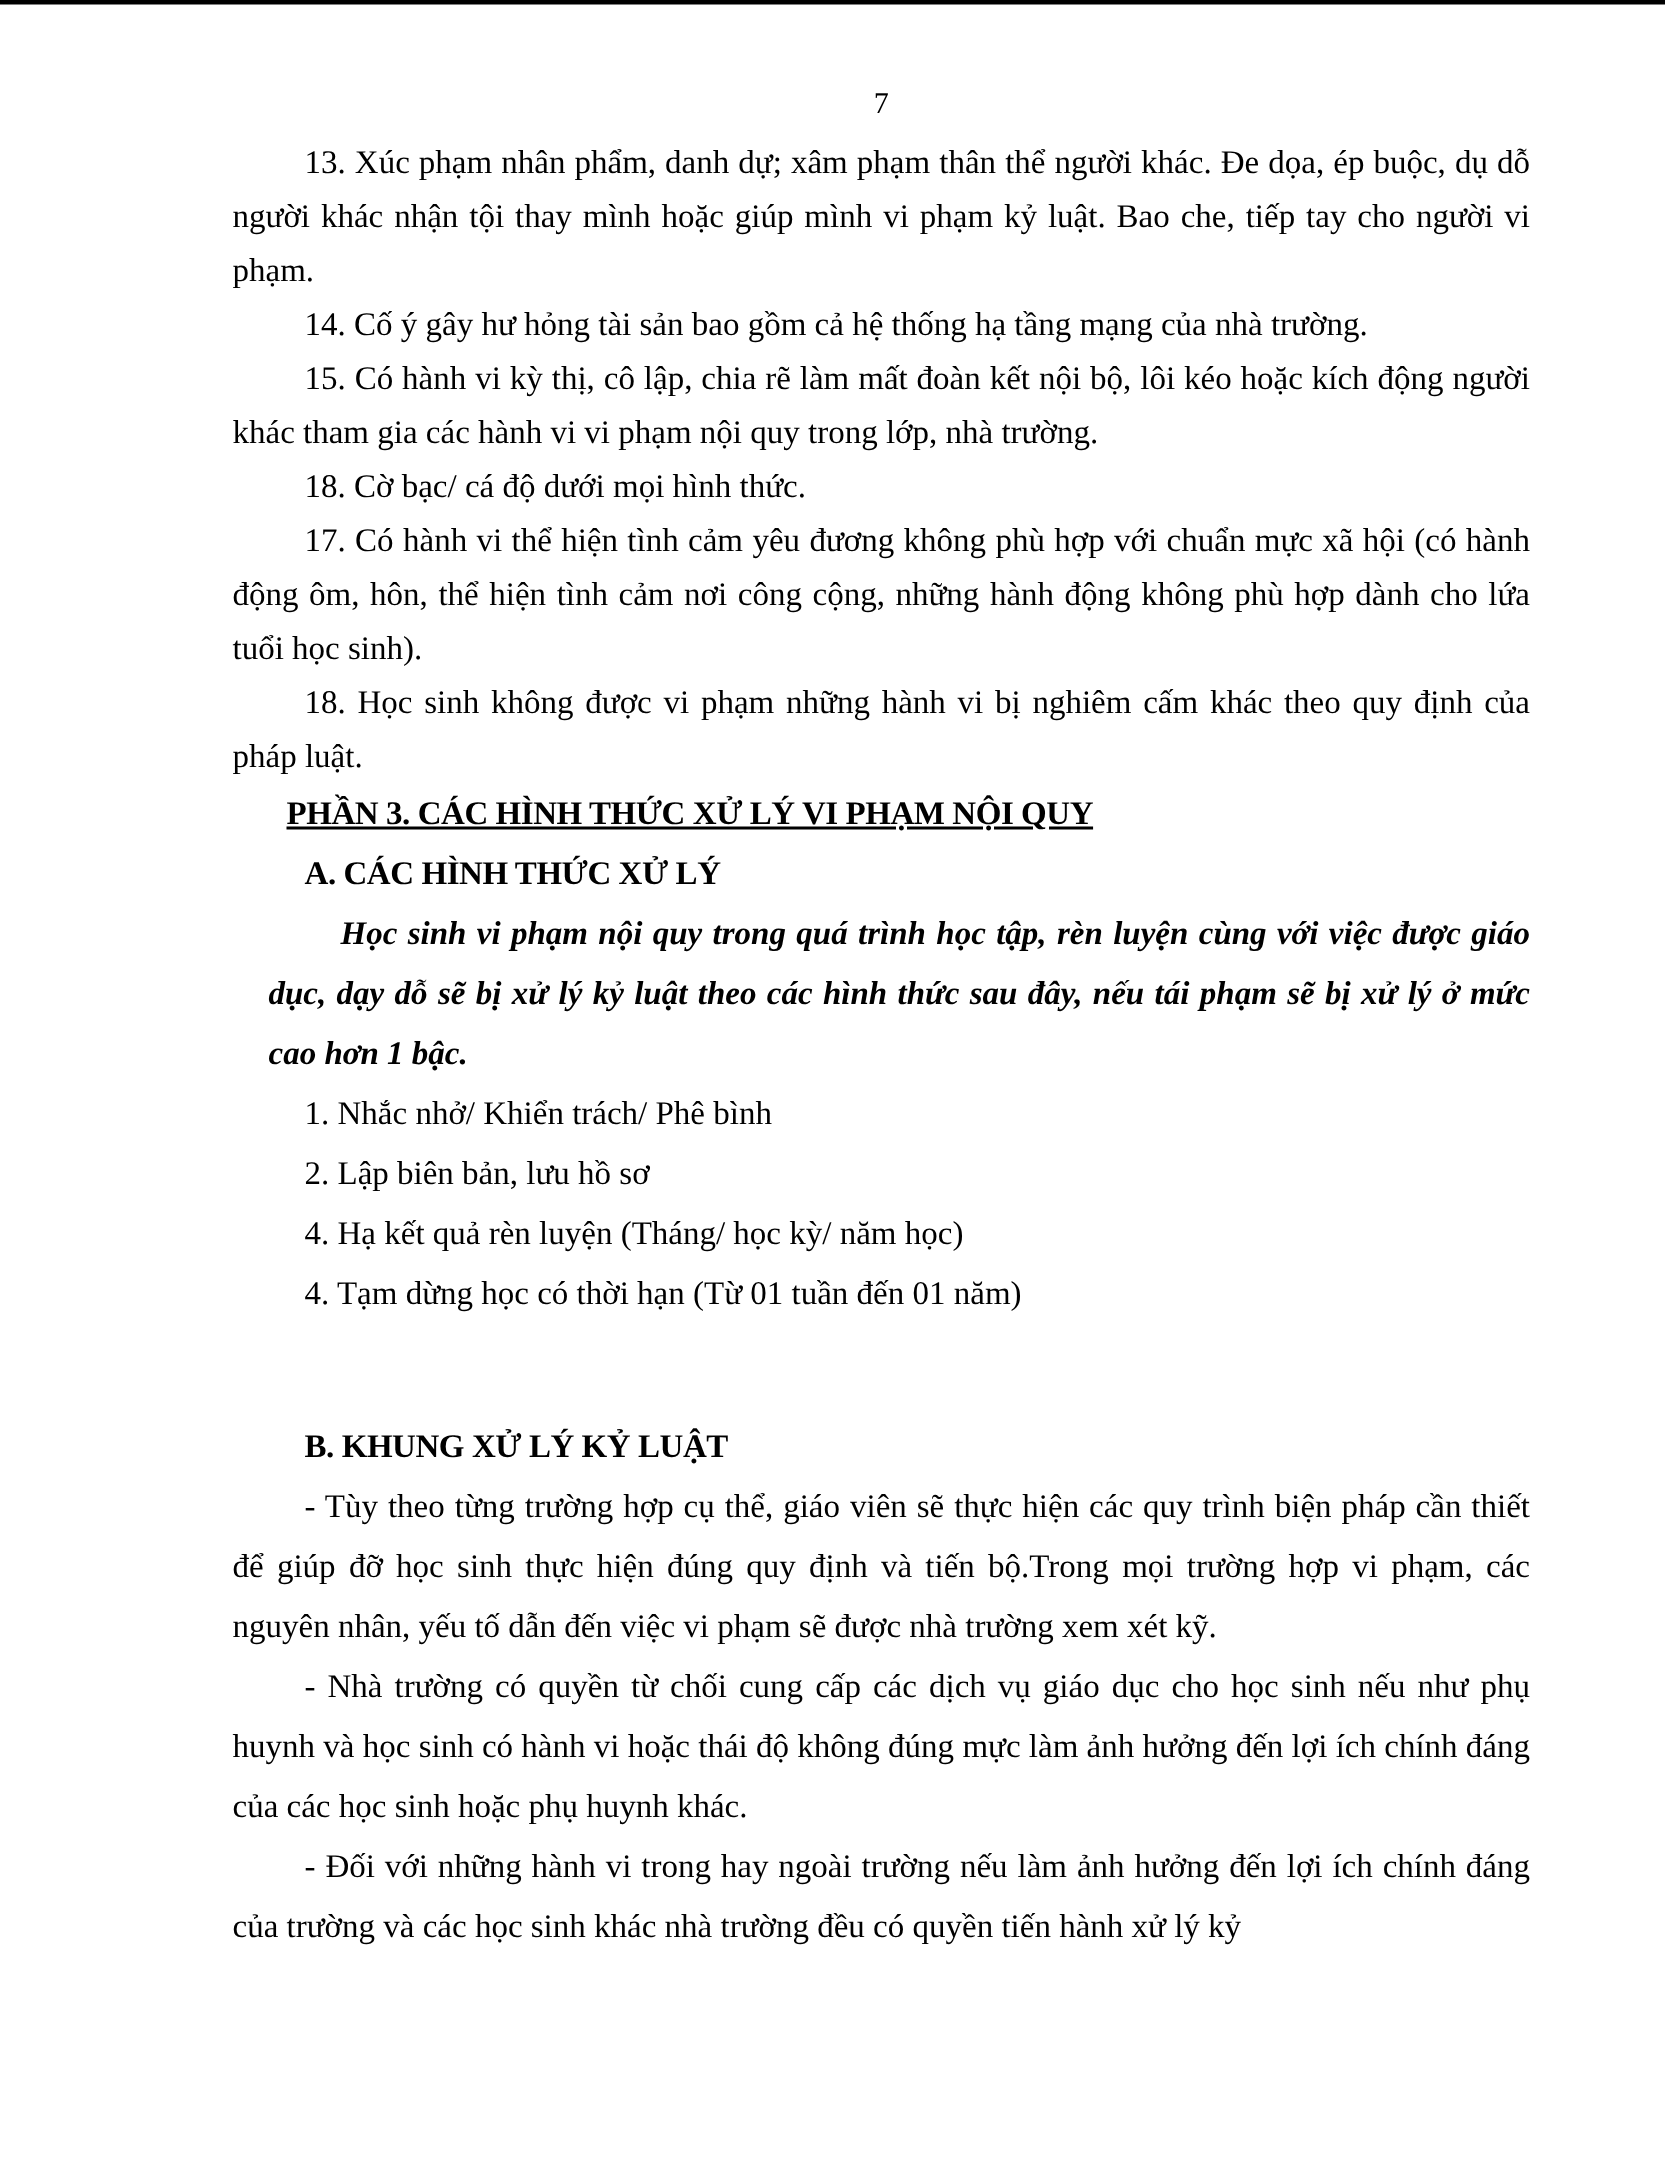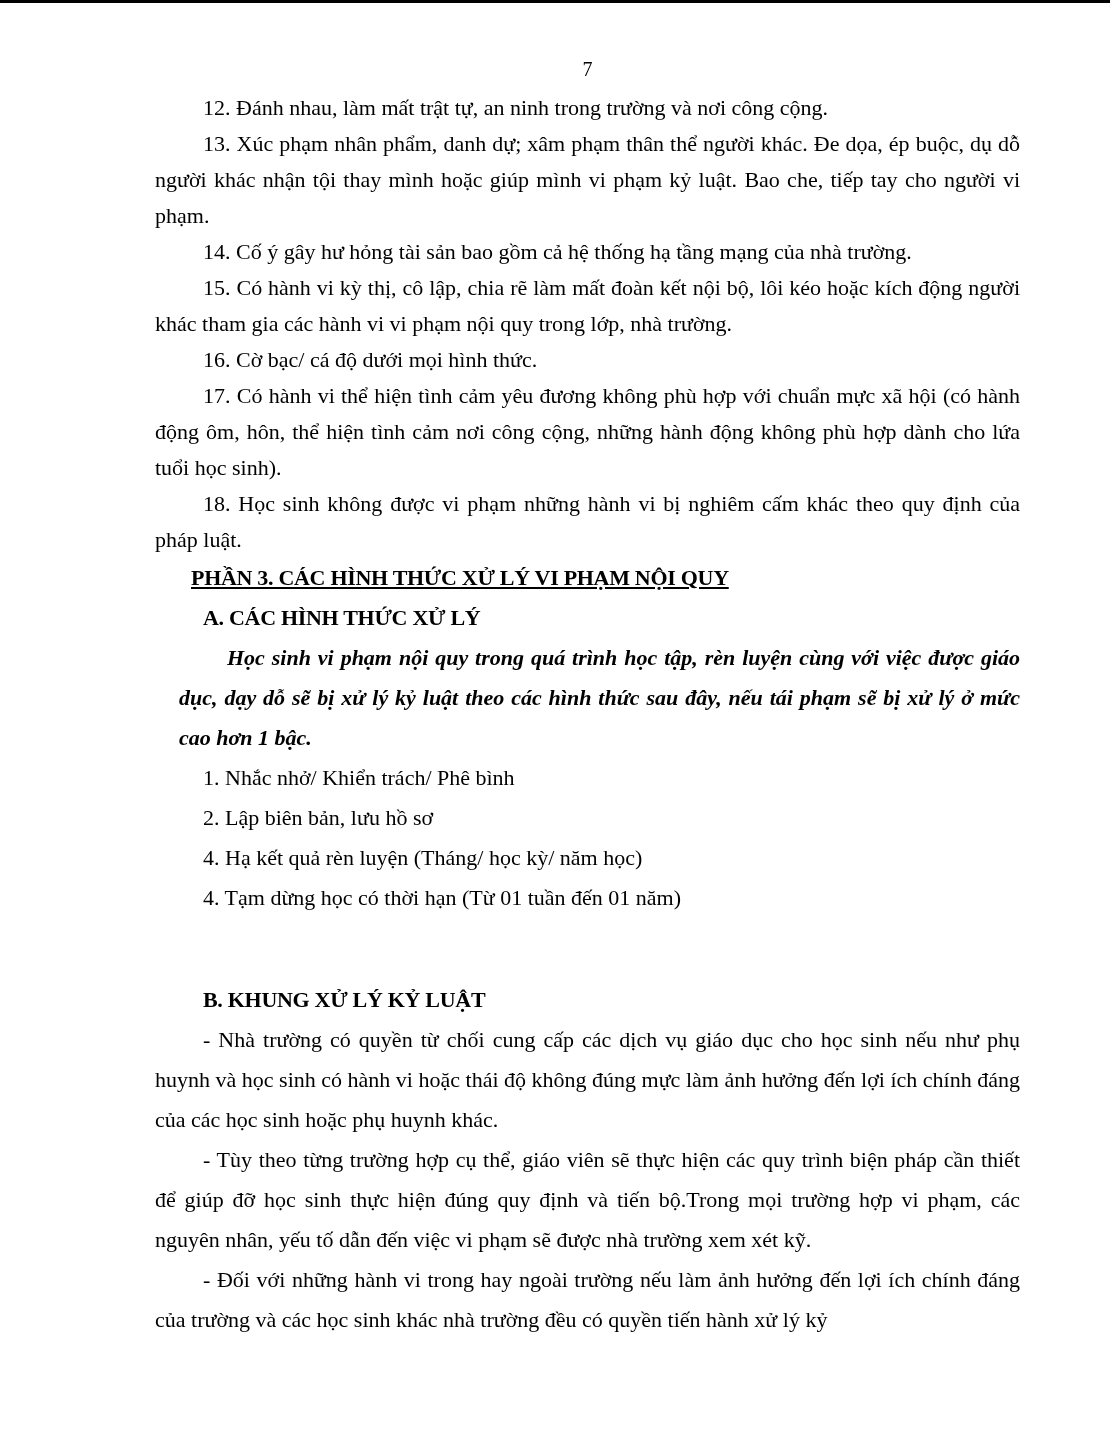--- a/index.html
+++ b/index.html
@@ -53,38 +53,37 @@
 </style>
 </head>
 <body>
 
 <div class="top-rule"></div>
 
 <div class="page-number">7</div>
 
 <div class="content">
 
-  <p class="vio">12. Đánh nhau, làm mất trật tự, an ninh trong trường và nơi công cộng.</p>
   <p class="vio">13. Xúc phạm nhân phẩm, danh dự; xâm phạm thân thể người khác. Đe dọa, ép buộc, dụ dỗ người khác nhận tội thay mình hoặc giúp mình vi phạm kỷ luật. Bao che, tiếp tay cho người vi phạm.</p>
   <p class="vio">14. Cố ý gây hư hỏng tài sản bao gồm cả hệ thống hạ tầng mạng của nhà trường.</p>
   <p class="vio">15. Có hành vi kỳ thị, cô lập, chia rẽ làm mất đoàn kết nội bộ, lôi kéo hoặc kích động người khác tham gia các hành vi vi phạm nội quy trong lớp, nhà trường.</p>
-  <p class="vio">16. Cờ bạc/ cá độ dưới mọi hình thức.</p>
+  <p class="vio">18. Cờ bạc/ cá độ dưới mọi hình thức.</p>
   <p class="vio">17. Có hành vi thể hiện tình cảm yêu đương không phù hợp với chuẩn mực xã hội (có hành động ôm, hôn, thể hiện tình cảm nơi công cộng, những hành động không phù hợp dành cho lứa tuổi học sinh).</p>
   <p class="vio">18. Học sinh không được vi phạm những hành vi bị nghiêm cấm khác theo quy định của pháp luật.</p>
 
   <h2 class="h-part">PHẦN 3. CÁC HÌNH THỨC XỬ LÝ VI PHẠM NỘI QUY</h2>
 
   <h3 class="h-sec">A. CÁC HÌNH THỨC XỬ LÝ</h3>
 
   <p class="intro">Học sinh vi phạm nội quy trong quá trình học tập, rèn luyện cùng với việc được giáo dục, dạy dỗ sẽ bị xử lý kỷ luật theo các hình thức sau đây, nếu tái phạm sẽ bị xử lý ở mức cao hơn 1 bậc.</p>
 
   <p class="measure">1. Nhắc nhở/ Khiển trách/ Phê bình</p>
   <p class="measure">2. Lập biên bản, lưu hồ sơ</p>
   <p class="measure">4. Hạ kết quả rèn luyện (Tháng/ học kỳ/ năm học)</p>
   <p class="measure">4. Tạm dừng học có thời hạn (Từ 01 tuần đến 01 năm)</p>
 
   <h3 class="h-sec b-head">B. KHUNG XỬ LÝ KỶ LUẬT</h3>
 
+  <p class="b-para">- Tùy theo từng trường hợp cụ thể, giáo viên sẽ thực hiện các quy trình biện pháp cần thiết để giúp đỡ học sinh thực hiện đúng quy định và tiến bộ.Trong mọi trường hợp vi phạm, các nguyên nhân, yếu tố dẫn đến việc vi phạm sẽ được nhà trường xem xét kỹ.</p>
   <p class="b-para">- Nhà trường có quyền từ chối cung cấp các dịch vụ giáo dục cho học sinh nếu như phụ huynh và học sinh có hành vi hoặc thái độ không đúng mực làm ảnh hưởng đến lợi ích chính đáng của các học sinh hoặc phụ huynh khác.</p>
-  <p class="b-para">- Tùy theo từng trường hợp cụ thể, giáo viên sẽ thực hiện các quy trình biện pháp cần thiết để giúp đỡ học sinh thực hiện đúng quy định và tiến bộ.Trong mọi trường hợp vi phạm, các nguyên nhân, yếu tố dẫn đến việc vi phạm sẽ được nhà trường xem xét kỹ.</p>
   <p class="b-para">- Đối với những hành vi trong hay ngoài trường nếu làm ảnh hưởng đến lợi ích chính đáng của trường và các học sinh khác nhà trường đều có quyền tiến hành xử lý kỷ</p>
 
 </div>
 
 </body></html>

